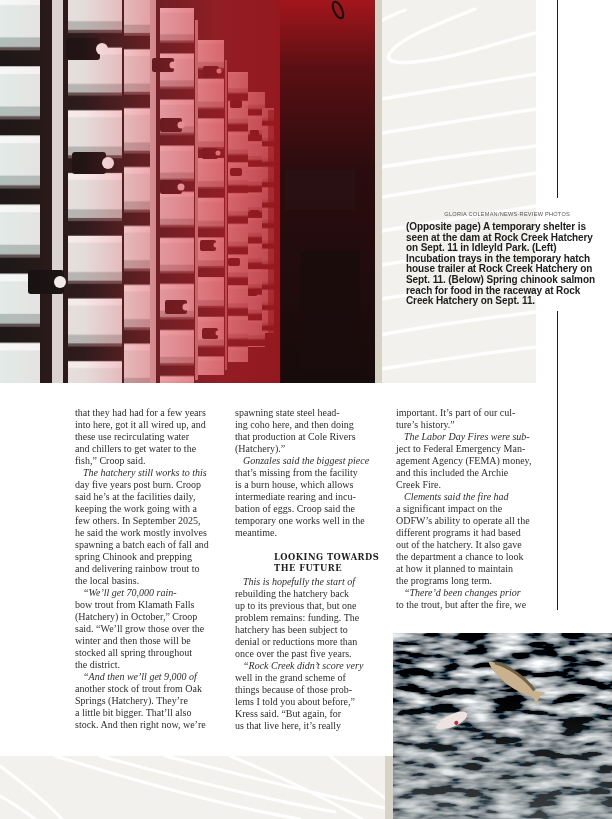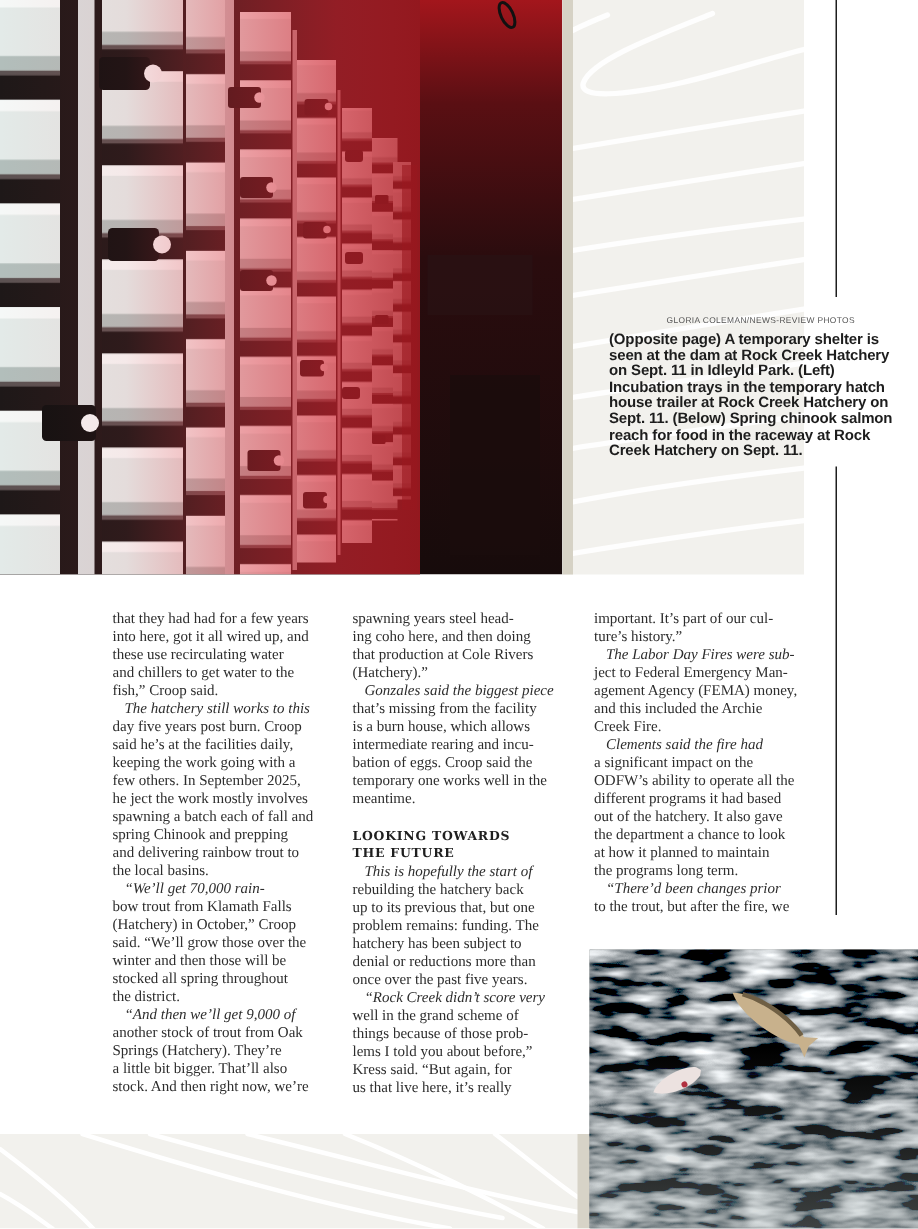--- a/index.html
+++ b/index.html
@@ -36,21 +36,21 @@
     font-family:"Liberation Serif", serif; font-size:10px; line-height:12px;
     color:#2d2d2d; white-space:nowrap;
   }
   .body-col .line { display:block; height:12px; }
   .body-col .line[data-indent="true"] { text-indent:8px;font-style:italic; }
   .heading {
     left:235px; top:552px;
     font-family:"DejaVu Serif", serif; font-weight:bold; font-size:8.3px;
     line-height:11px; letter-spacing:0.5px; color:#1f1f1f; white-space:nowrap;
   }
-  .heading .h-line { display:block; height:11px; }
+  .heading .h-line { display:block; height:11px;margin-left:39px; }
 </style>
 </head>
 <body>
 
 <svg class="abs photo" style="left:0;top:0" width="375" height="383" viewBox="0 0 375 383" xmlns="http://www.w3.org/2000/svg" xmlns:xlink="http://www.w3.org/1999/xlink">
   <defs>
     <linearGradient id="room" x1="0" y1="0" x2="0" y2="1">
       <stop offset="0" stop-color="#a3161c"></stop>
       <stop offset="0.18" stop-color="#5a0f13"></stop>
       <stop offset="0.45" stop-color="#2a0c0e"></stop>
@@ -171,42 +171,42 @@
 <span class="line" data-indent="false">that they had had for a few years</span>
     <span class="line" data-indent="false">into here, got it all wired up, and</span>
     <span class="line" data-indent="false">these use recirculating water</span>
     <span class="line" data-indent="false">and chillers to get water to the</span>
     <span class="line" data-indent="false">fish,” Croop said.</span>
     <span class="line" data-indent="true">The hatchery still works to this</span>
     <span class="line" data-indent="false">day five years post burn. Croop</span>
     <span class="line" data-indent="false">said he’s at the facilities daily,</span>
     <span class="line" data-indent="false">keeping the work going with a</span>
     <span class="line" data-indent="false">few others. In September 2025,</span>
-    <span class="line" data-indent="false">he ject the work mostly involves</span>
+    <span class="line" data-indent="false">he said the work mostly involves</span>
     <span class="line" data-indent="false">spawning a batch each of fall and</span>
     <span class="line" data-indent="false">spring Chinook and prepping</span>
     <span class="line" data-indent="false">and delivering rainbow trout to</span>
     <span class="line" data-indent="false">the local basins.</span>
     <span class="line" data-indent="true">“We’ll get 70,000 rain-</span>
     <span class="line" data-indent="false">bow trout from Klamath Falls</span>
     <span class="line" data-indent="false">(Hatchery) in October,” Croop</span>
     <span class="line" data-indent="false">said. “We’ll grow those over the</span>
     <span class="line" data-indent="false">winter and then those will be</span>
     <span class="line" data-indent="false">stocked all spring throughout</span>
     <span class="line" data-indent="false">the district.</span>
     <span class="line" data-indent="true">“And then we’ll get 9,000 of</span>
     <span class="line" data-indent="false">another stock of trout from Oak</span>
     <span class="line" data-indent="false">Springs (Hatchery). They’re</span>
     <span class="line" data-indent="false">a little bit bigger. That’ll also</span>
     <span class="line" data-indent="false">stock. And then right now, we’re</span>
   </div>
 
 <div class="abs body-col" style="left:235px;top:407px">
 
-<span class="line" data-indent="false">spawning years steel head-</span>
+<span class="line" data-indent="false">spawning state steel head-</span>
     <span class="line" data-indent="false">ing coho here, and then doing</span>
     <span class="line" data-indent="false">that production at Cole Rivers</span>
     <span class="line" data-indent="false">(Hatchery).”</span>
     <span class="line" data-indent="true">Gonzales said the biggest piece</span>
     <span class="line" data-indent="false">that’s missing from the facility</span>
     <span class="line" data-indent="false">is a burn house, which allows</span>
     <span class="line" data-indent="false">intermediate rearing and incu-</span>
     <span class="line" data-indent="false">bation of eggs. Croop said the</span>
     <span class="line" data-indent="false">temporary one works well in the</span>
     <span class="line" data-indent="false">meantime.</span>

